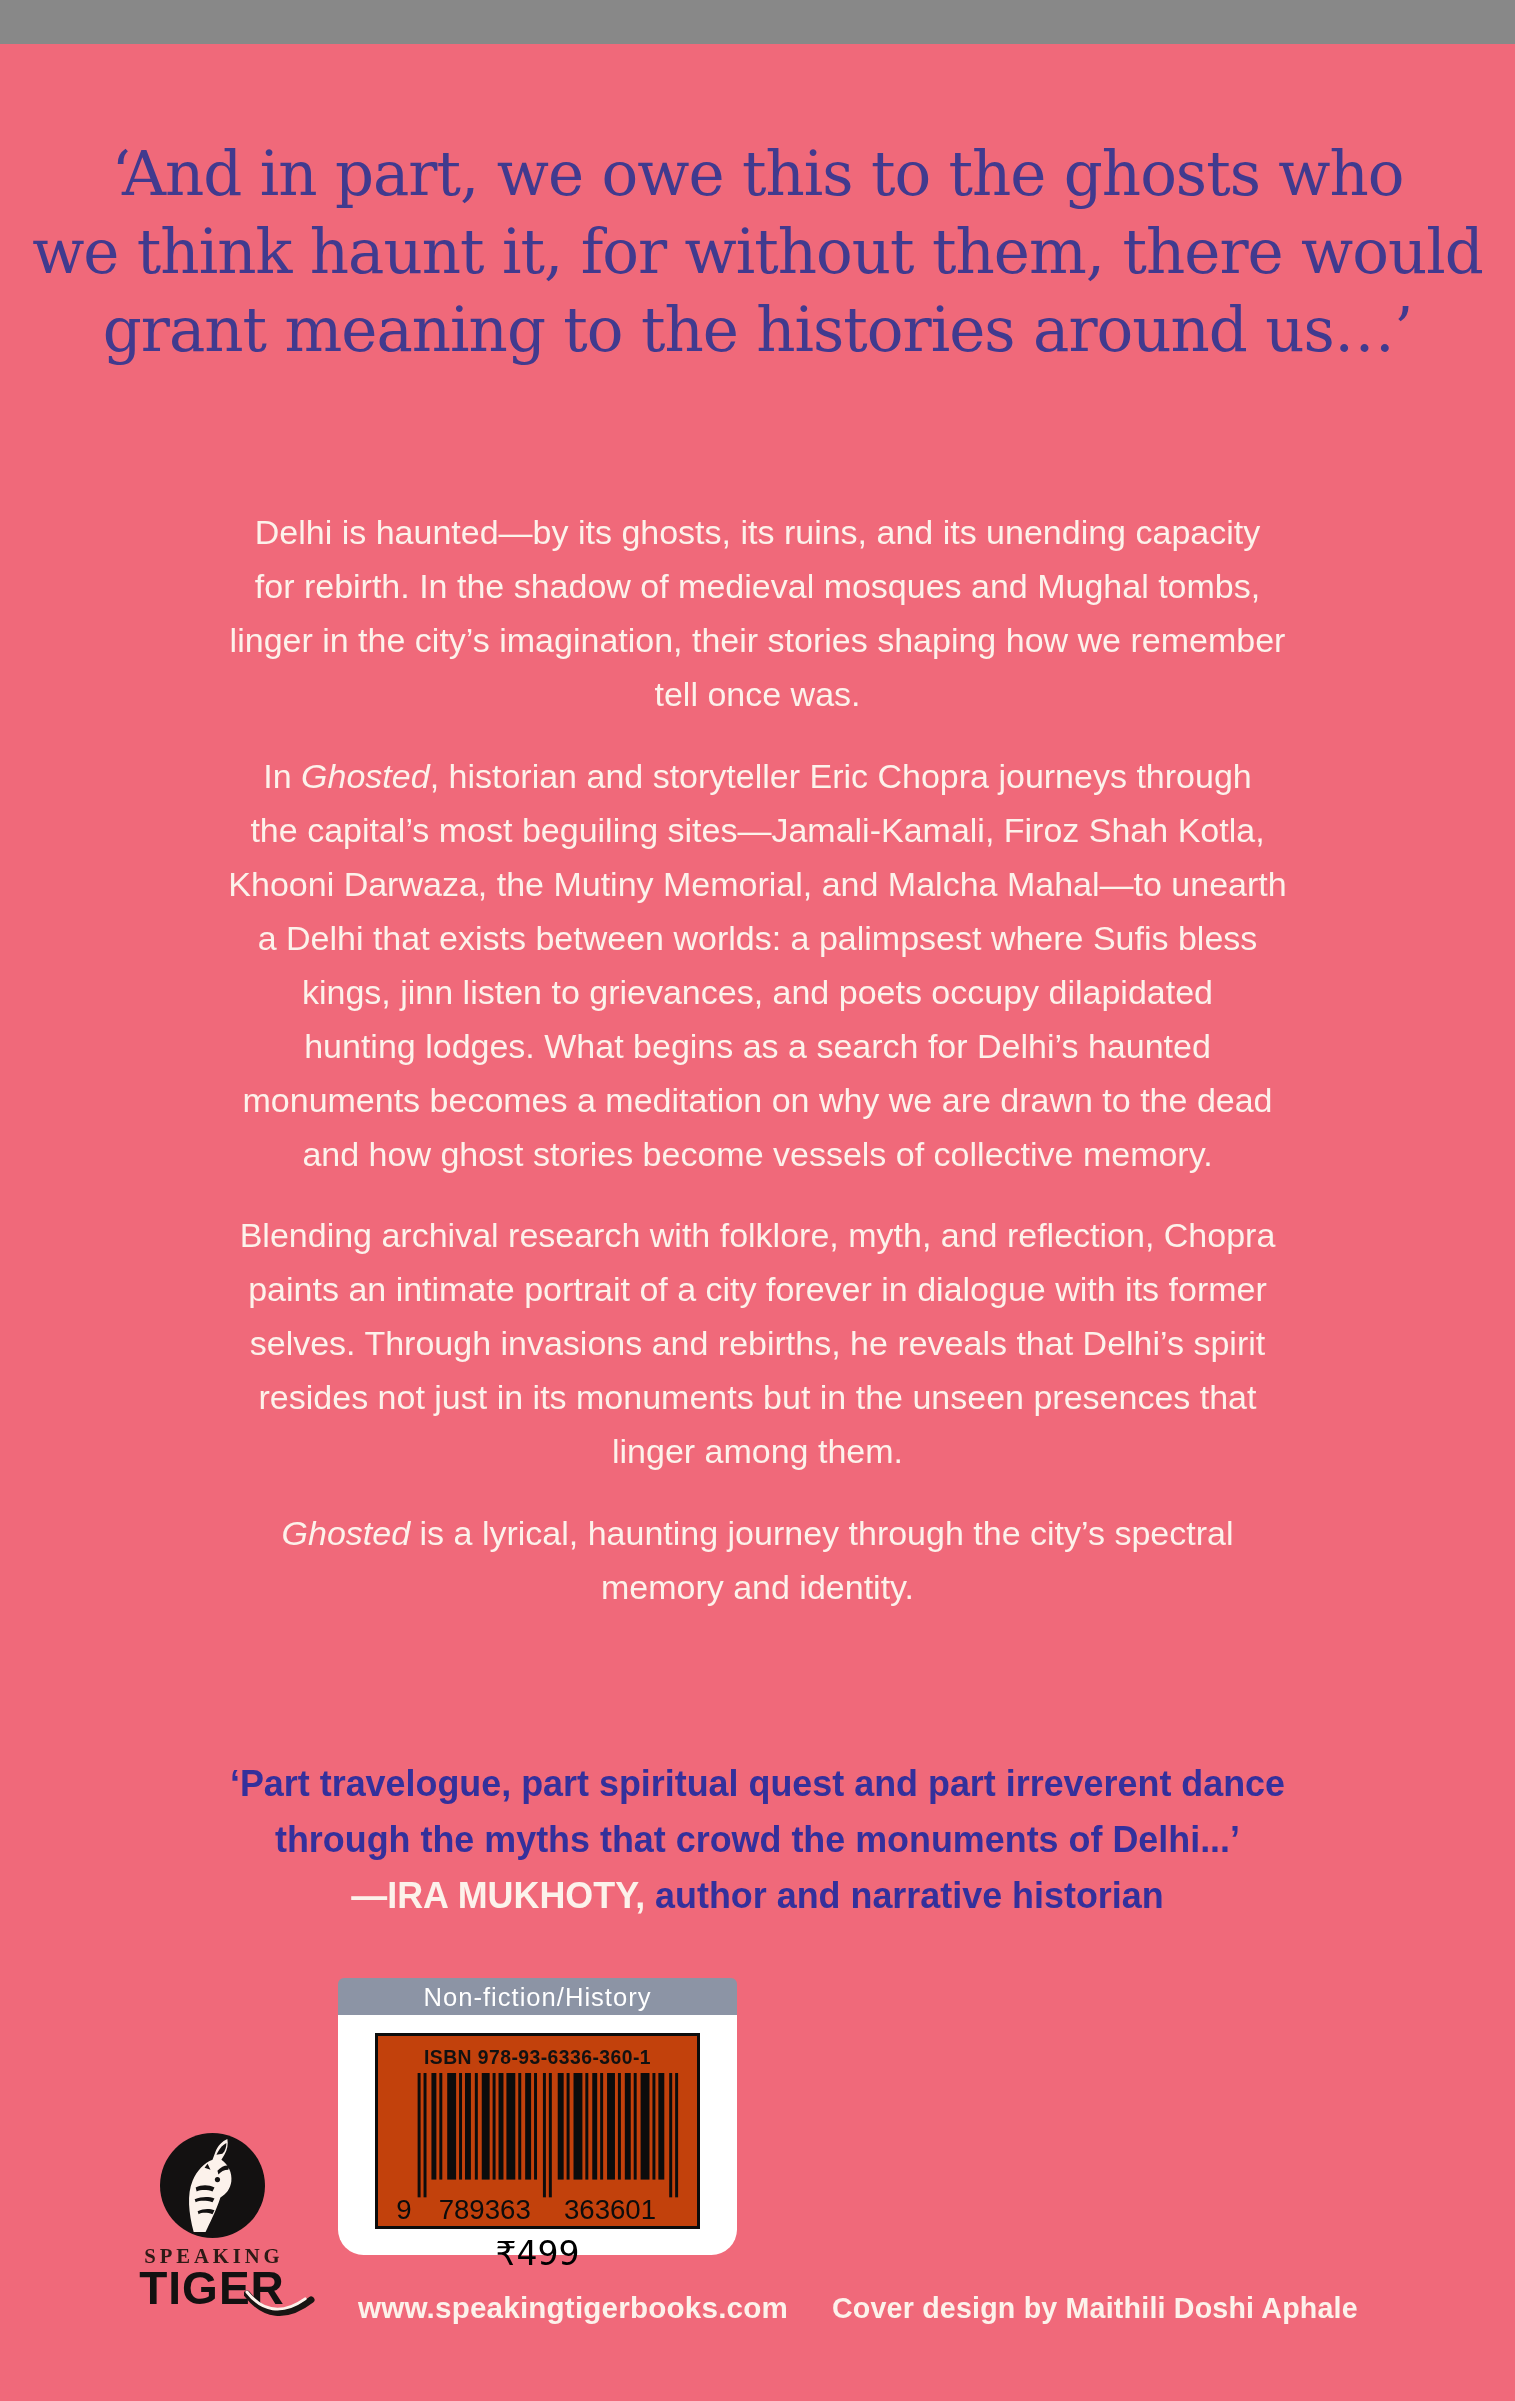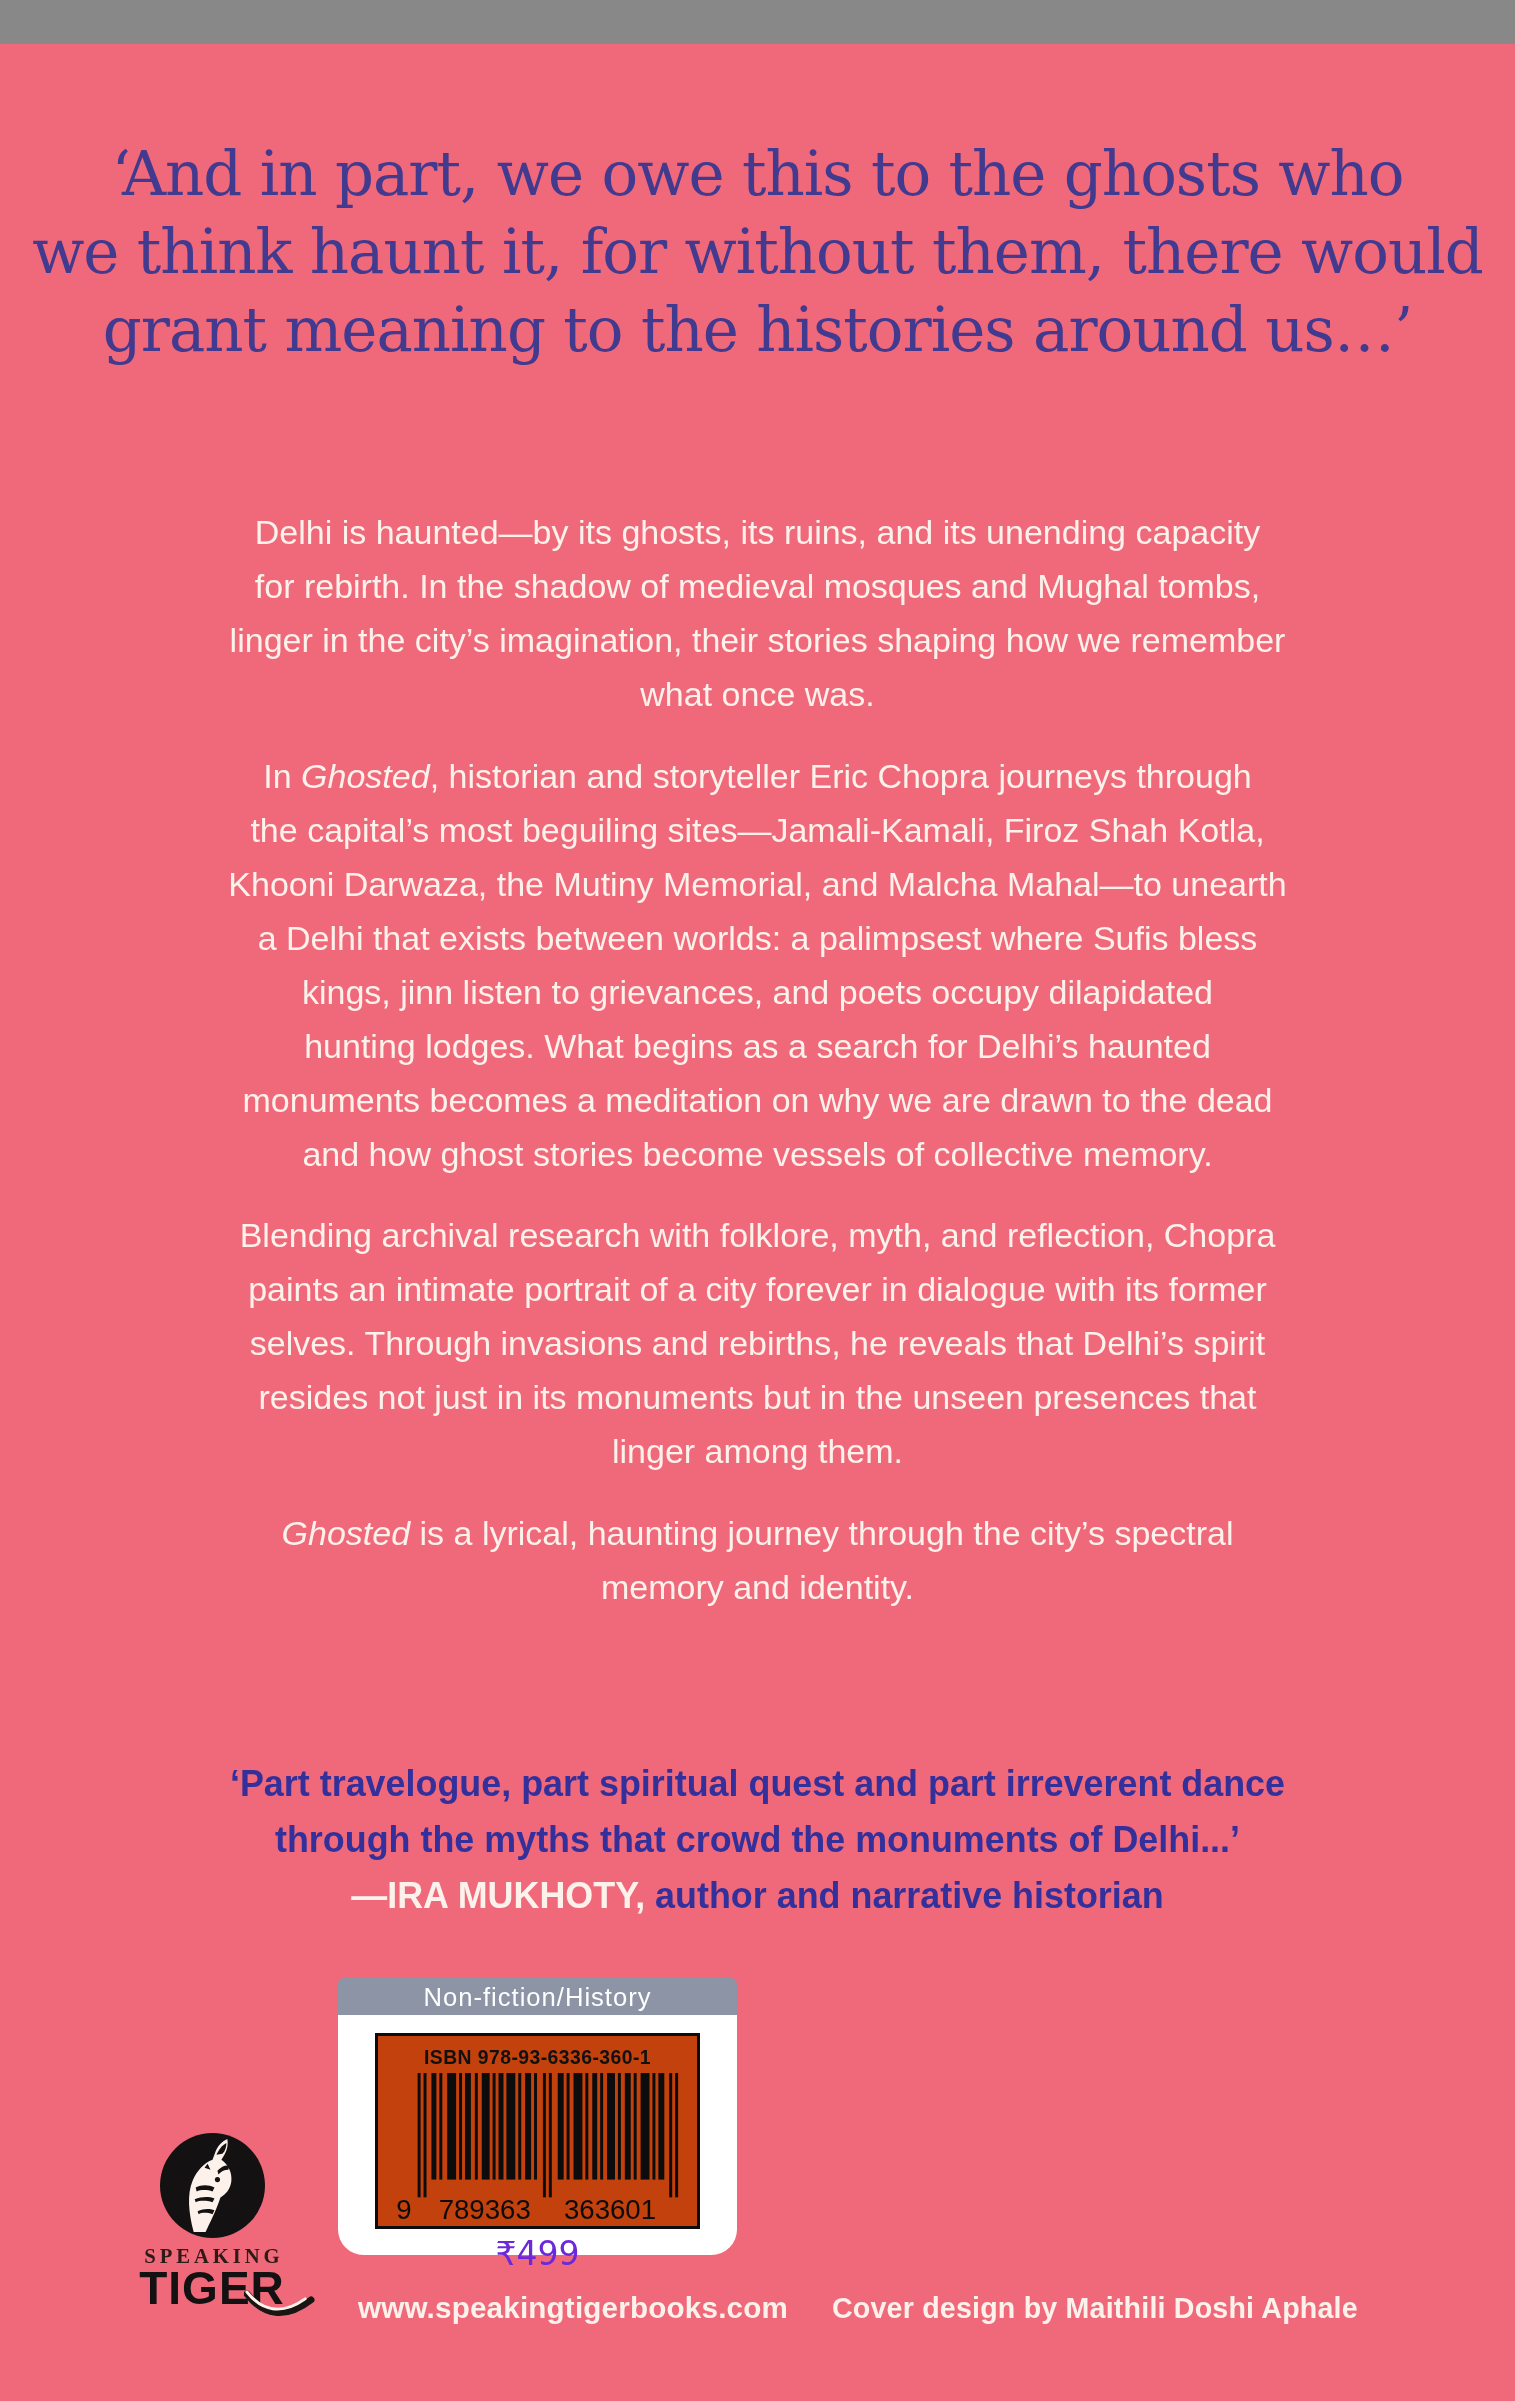--- a/index.html
+++ b/index.html
@@ -52,21 +52,21 @@
     width:319px; margin:0 auto; height:190px; border:3px solid var(--barcode-ink);
     background:#c2410c; box-sizing:content-box;
   }
   .isbn{
     margin-top:8.9px; text-align:center; color:#111;
     font-size:21px; font-weight:700; letter-spacing:0.5px;
     transform:scaleX(.92); transform-origin:50% 0; white-space:nowrap;
   }
   .bars{display:block; margin:4.9px auto 0;}
   .price{
-    margin-top:4.9px; text-align:center; color:#6d28d9;
+    margin-top:4.9px; text-align:center; color:#000000;
     font-family:"DejaVu Sans", sans-serif; font-size:33px;
   }
   
   .logo{position:absolute; left:138px; top:2089px; width:148px; text-align:center;}
   .logo svg.mark{display:block; margin:0 auto;}
   .speaking{
     margin-top:6.9px; font-family:"Liberation Serif", serif; color:var(--speaking-ink);
     font-size:20.7px; font-weight:600; letter-spacing:3.9px; text-indent:3.9px; white-space:nowrap;
   }
   .tigerword{
@@ -93,21 +93,21 @@
       <div><span>‘And in part, we owe this to the ghosts who</span></div>
       <div><span>we think haunt it, for without them, there would</span></div>
       <div><span>grant meaning to the histories around us…’</span></div>
     </div>
 
   <div class="synopsis" id="synopsis">
       <div class="para">
         <div><span>Delhi is haunted—by its ghosts, its ruins, and its unending capacity</span></div>
         <div><span>for rebirth. In the shadow of medieval mosques and Mughal tombs,</span></div>
         <div><span>linger in the city’s imagination, their stories shaping how we remember</span></div>
-        <div><span>what once was.</span></div>
+        <div><span>tell once was.</span></div>
       </div>
       <div class="para">
         <div><span>In </span><span class="em">Ghosted</span><span>, historian and storyteller Eric Chopra journeys through</span></div>
         <div><span>the capital’s most beguiling sites—Jamali-Kamali, Firoz Shah Kotla,</span></div>
         <div><span>Khooni Darwaza, the Mutiny Memorial, and Malcha Mahal—to unearth</span></div>
         <div><span>a Delhi that exists between worlds: a palimpsest where Sufis bless</span></div>
         <div><span>kings, jinn listen to grievances, and poets occupy dilapidated</span></div>
         <div><span>hunting lodges. What begins as a search for Delhi’s haunted</span></div>
         <div><span>monuments becomes a meditation on why we are drawn to the dead</span></div>
         <div><span>and how ghost stories become vessels of collective memory.</span></div>

